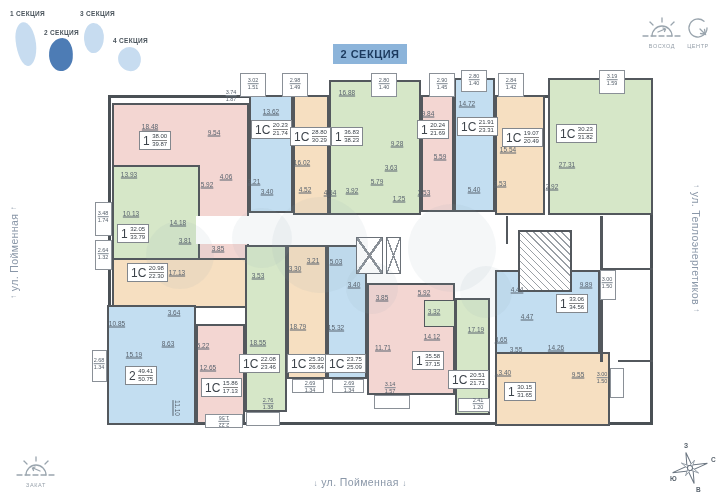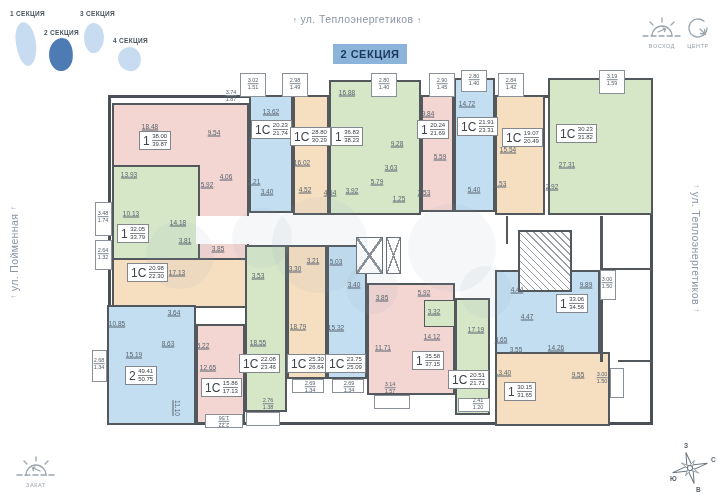--- a/index.html
+++ b/index.html
@@ -61,25 +61,20 @@
     <span class="leg-label" style="left:10px;top:10px;">1 СЕКЦИЯ</span>
     <div class="blob b1" style="left: 16px; top: 22px; width: 20px; height: 44px; background: rgb(199, 220, 240);"></div>
     <span class="leg-label" style="left:44px;top:29px;">2 СЕКЦИЯ</span>
     <div class="blob b2 active" style="left: 49px; top: 38px; width: 24px; height: 33px; background: rgb(77, 124, 181);"></div>
     <span class="leg-label" style="left:80px;top:10px;">3 СЕКЦИЯ</span>
     <div class="blob b3" style="left: 84px; top: 23px; width: 20px; height: 30px; background: rgb(199, 220, 240);"></div>
     <span class="leg-label" style="left:113px;top:37px;">4 СЕКЦИЯ</span>
     <div class="blob b4" style="left: 118px; top: 47px; width: 23px; height: 24px; background: rgb(199, 220, 240);"></div>
   </div>
 
-  <div class="street street-h" style="left:287px;top:13px;width:140px;">
-    <span class="arr">↑</span>
-    <span>ул. Теплоэнергетиков</span>
-    <span class="arr">↑</span>
-  </div>
 
   <div id="badge" style="background: rgb(140, 180, 218); color: rgb(28, 58, 94);">2 СЕКЦИЯ</div>
 
   <svg style="left:642px;top:16px;" width="40" height="26" viewBox="0 0 40 26">
     <line class="stroke" x1="1" y1="20" x2="39" y2="20" stroke-dasharray="5 3"></line>
     <path class="stroke" d="M10 20 a10 10 0 0 1 20 0"></path>
     <line class="stroke" x1="20" y1="2" x2="20" y2="6"></line>
     <line class="stroke" x1="8" y1="6" x2="11" y2="9"></line>
     <line class="stroke" x1="32" y1="6" x2="29" y2="9"></line>
     <path class="stroke" d="M16 16 l7 -3 m-2 -1 l2.5 1 l-1 2.5"></path>
@@ -107,20 +102,25 @@
   <svg style="left:16px;top:455px;" width="40" height="26" viewBox="0 0 40 26">
     <line class="stroke" x1="1" y1="20" x2="39" y2="20" stroke-dasharray="5 3"></line>
     <path class="stroke" d="M10 20 a10 10 0 0 1 20 0"></path>
     <line class="stroke" x1="20" y1="2" x2="20" y2="6"></line>
     <line class="stroke" x1="8" y1="6" x2="11" y2="9"></line>
     <line class="stroke" x1="32" y1="6" x2="29" y2="9"></line>
     <path class="stroke" d="M24 16 l-7 -3 m2 -1 l-2.5 1 l1 2.5"></path>
   </svg>
   <div class="icon-label" style="left:14px;top:482px;width:44px;">ЗАКАТ</div>
 
+  <div class="street street-h" style="left:295px;top:476px;width:130px;">
+    <span class="arr">↓</span>
+    <span>ул. Пойменная</span>
+    <span class="arr">↓</span>
+  </div>
 
   <svg style="left:668px;top:438px;" width="48" height="56" viewBox="0 0 48 56">
     <g transform="rotate(75 22 30)">
       <path d="M22 12 L24.5 27.5 L38 30 L24.5 32.5 L22 48 L19.5 32.5 L6 30 L19.5 27.5 Z" fill="#fff" stroke="#6a7580" stroke-width="1"></path>
       <g transform="rotate(45 22 30)">
         <path d="M22 20 L23.5 28.5 L31 30 L23.5 31.5 L22 40 L20.5 31.5 L13 30 L20.5 28.5 Z" fill="#fff" stroke="#8b95a0" stroke-width=".8"></path>
       </g>
       <circle cx="22" cy="30" r="2.5" fill="#fff" stroke="#6a7580" stroke-width="1"></circle>
     </g>
     <text class="rose-letter" x="16" y="10">З</text>

